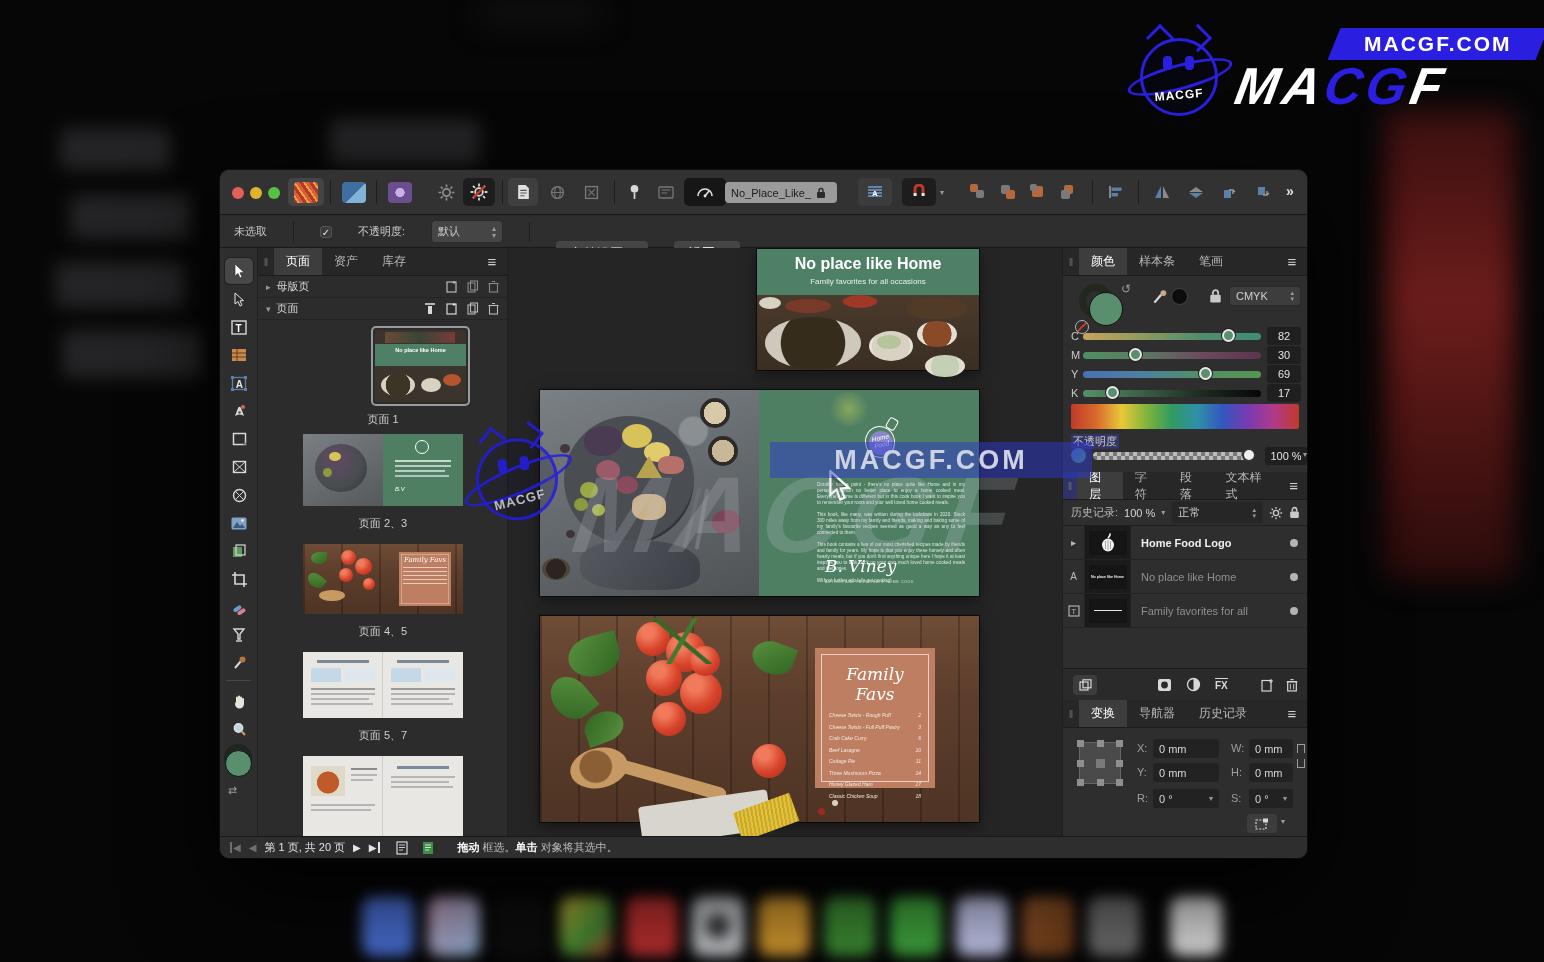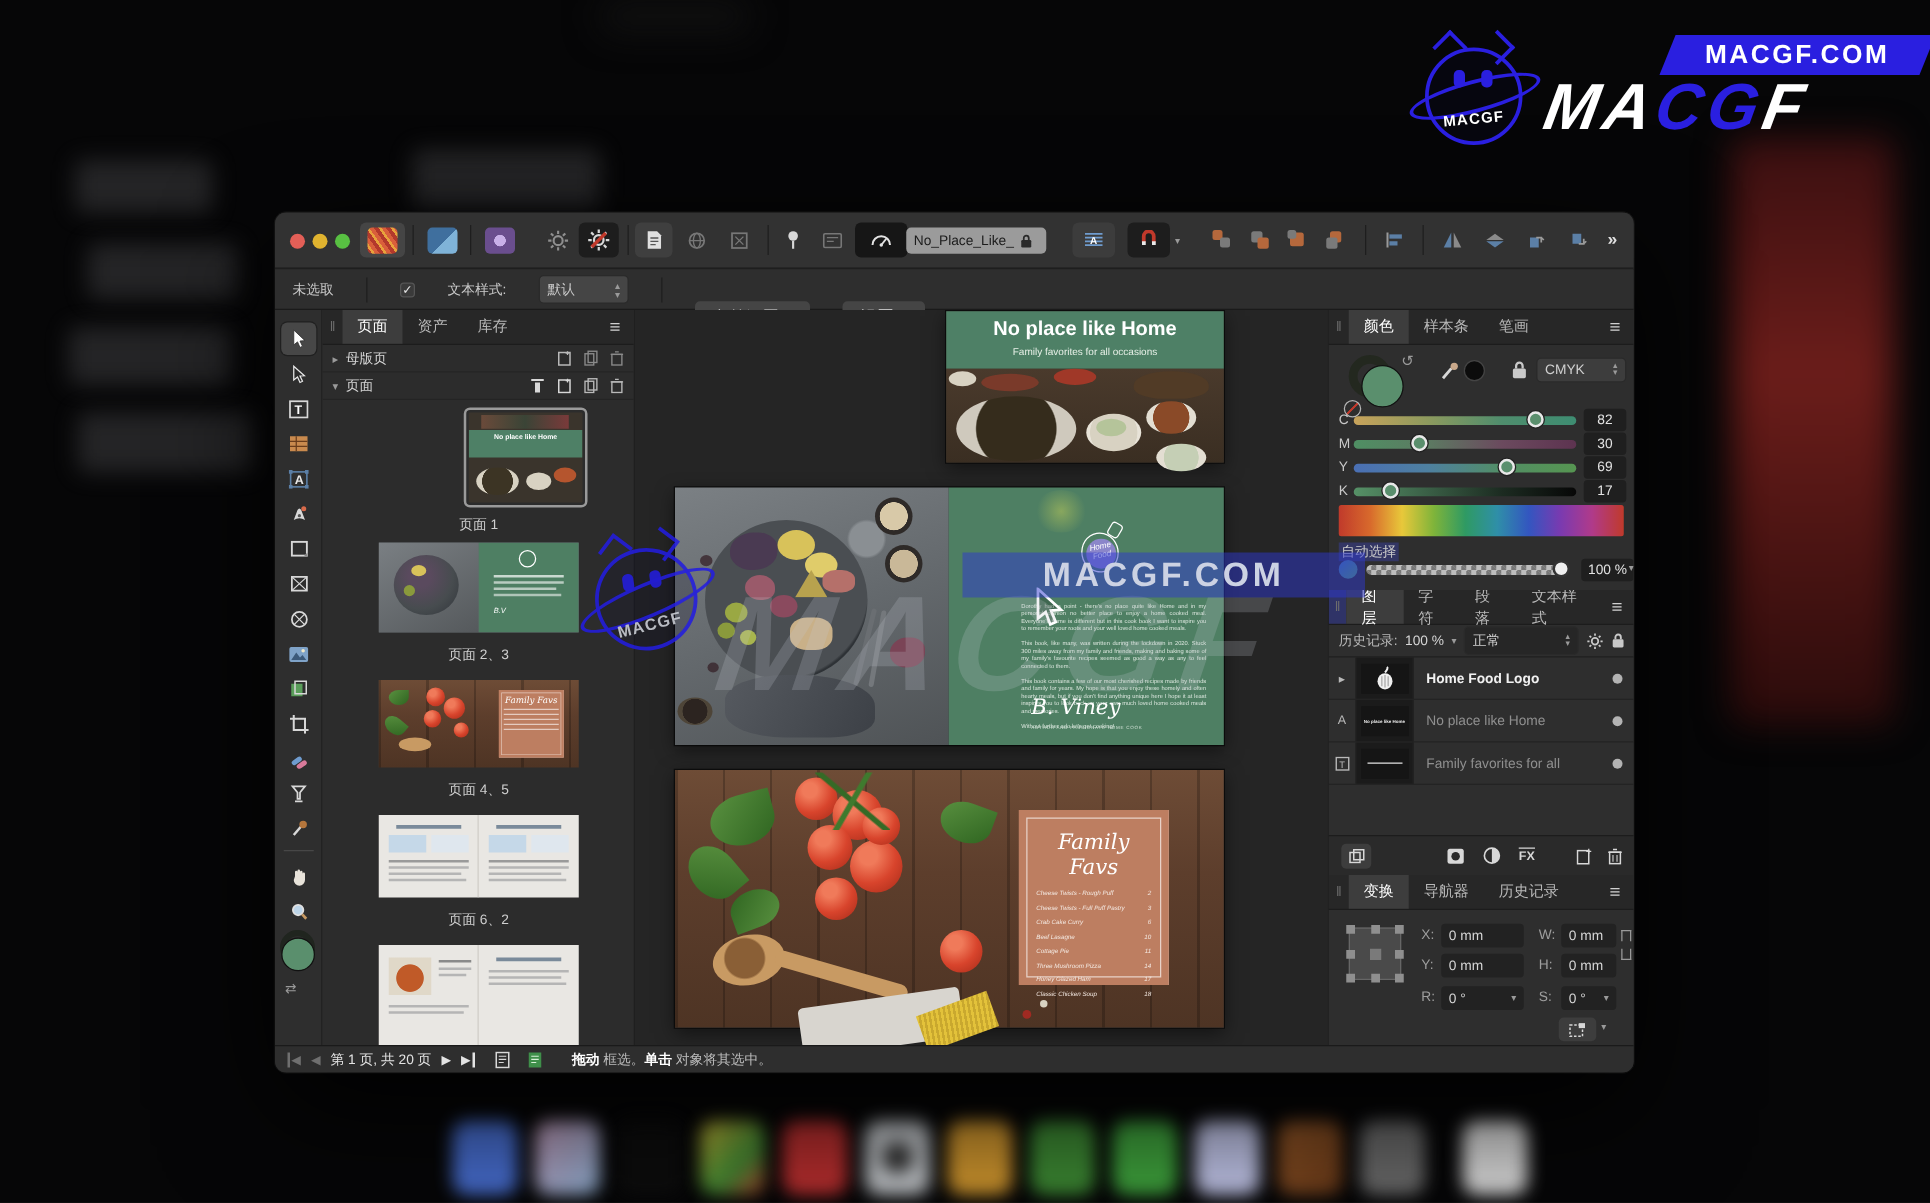--- a/index.html
+++ b/index.html
@@ -348,21 +348,21 @@
         </svg>
     </div>
 
     <div class="abs" style="left:1066px;top:13px;color:#e0e0e0;font-size:14px;font-weight:bold;">»</div>
   </div>
 
   <div id="contextbar">
     <span>未选取</span>
     <div class="vsep"></div>
     <div class="chk">✓</div>
-    <span>文本样式:</span>
+    <span>不透明度:</span>
     <div class="ctx-select">
       <span>默认</span>
       <span style="font-size:8px;color:#9a9a9a;line-height:7px;">▴<br>▾</span>
     </div>
     <div class="vsep"></div>
     <button class="ctx-btn" style="border:none;">文档设置...</button>
     <button class="ctx-btn" style="border:none;font-weight:bold;">设置...</button>
   </div>
 
   <div id="tools">
@@ -602,21 +602,21 @@
           <div class="abs" style="left:14px;top:8px;width:52px;height:3px;background:#7a8a9a;"></div>
           <div class="abs" style="left:8px;top:16px;width:30px;height:14px;background:#c5d8e8;"></div>
           <div class="abs" style="left:42px;top:16px;width:30px;height:14px;background:#dfe7ee;"></div>
           <div class="abs" style="left:8px;top:36px;width:64px;height:1.5px;background:#9a9a9a;"></div>
           <div class="abs" style="left:8px;top:41px;width:64px;height:1.5px;background:#b5b5b5;"></div>
           <div class="abs" style="left:8px;top:46px;width:58px;height:1.5px;background:#b5b5b5;"></div>
           <div class="abs" style="left:8px;top:51px;width:62px;height:1.5px;background:#b5b5b5;"></div>
         </div>
       </div>
     </div>
-    <div class="thumb-label abs" style="left:0;top:476px;width:250px;">页面 6、2</div>
+    <div class="thumb-label abs" style="left:0;top:476px;width:250px;">页面 5、7</div>
 
     <div class="abs" style="left:45px;top:508px;">
       <div class="pg-thumb" style="width:160px;height:80px;background:#e9e7e3;display:flex;">
         <div style="width:80px;position:relative;border-right:1px solid #cfcdc8;">
           <div class="abs" style="left:8px;top:10px;width:34px;height:30px;background:radial-gradient(circle at 50% 55%,#c05a28 0 45%,#e0d8c8 48%);"></div>
           <div class="abs" style="left:48px;top:12px;width:26px;height:2px;background:#8a8a8a;"></div>
           <div class="abs" style="left:48px;top:18px;width:26px;height:1.5px;background:#b5b5b5;"></div>
           <div class="abs" style="left:48px;top:23px;width:22px;height:1.5px;background:#b5b5b5;"></div>
           <div class="abs" style="left:8px;top:48px;width:64px;height:1.5px;background:#b5b5b5;"></div>
           <div class="abs" style="left:8px;top:53px;width:60px;height:1.5px;background:#b5b5b5;"></div>
@@ -810,21 +810,21 @@
     <div class="slider-row" style="left:8px;top:136px;">
       <span style="width:12px;color:#c9c9c9;">K</span>
       <div class="slider-track track-k">
           <div class="slider-handle" style="left: calc(17% - 7px);"></div>
         </div>
       <div class="val-box">17</div>
     </div>
 
     <div class="abs spectrum" style="left:8px;top:156px;width:228px;height:25px;border-radius:2px;"></div>
 
-    <div class="abs" style="left:8px;top:186px;color:#c9c9c9;font-size:11px;background:rgba(60,70,200,.35);padding:0 2px;">自动选择</div>
+    <div class="abs" style="left:8px;top:186px;color:#c9c9c9;font-size:11px;background:rgba(60,70,200,.35);padding:0 2px;">不透明度</div>
     <div class="abs" style="left:8px;top:200px;width:15px;height:15px;border-radius:50%;background:linear-gradient(135deg,#3c6fb0,#4f9a68);"></div>
     <div class="abs checker" style="left:30px;top:204px;width:160px;height:8px;border-radius:4px;">
       <div class="abs" style="right:-3px;top:-4px;width:14px;height:14px;border-radius:50%;background:#f0f0f0;border:2px solid #333;"></div>
     </div>
     <div class="abs val-box" style="left:196px;top:199px;width:42px;">100 %</div>
     <div class="abs" style="left:240px;top:202px;color:#9a9a9a;font-size:8px;">▾</div>
   </div>
 
   <div class="rpanel" style="top:302px;height:228px;">
     <div class="panel-tabs">

